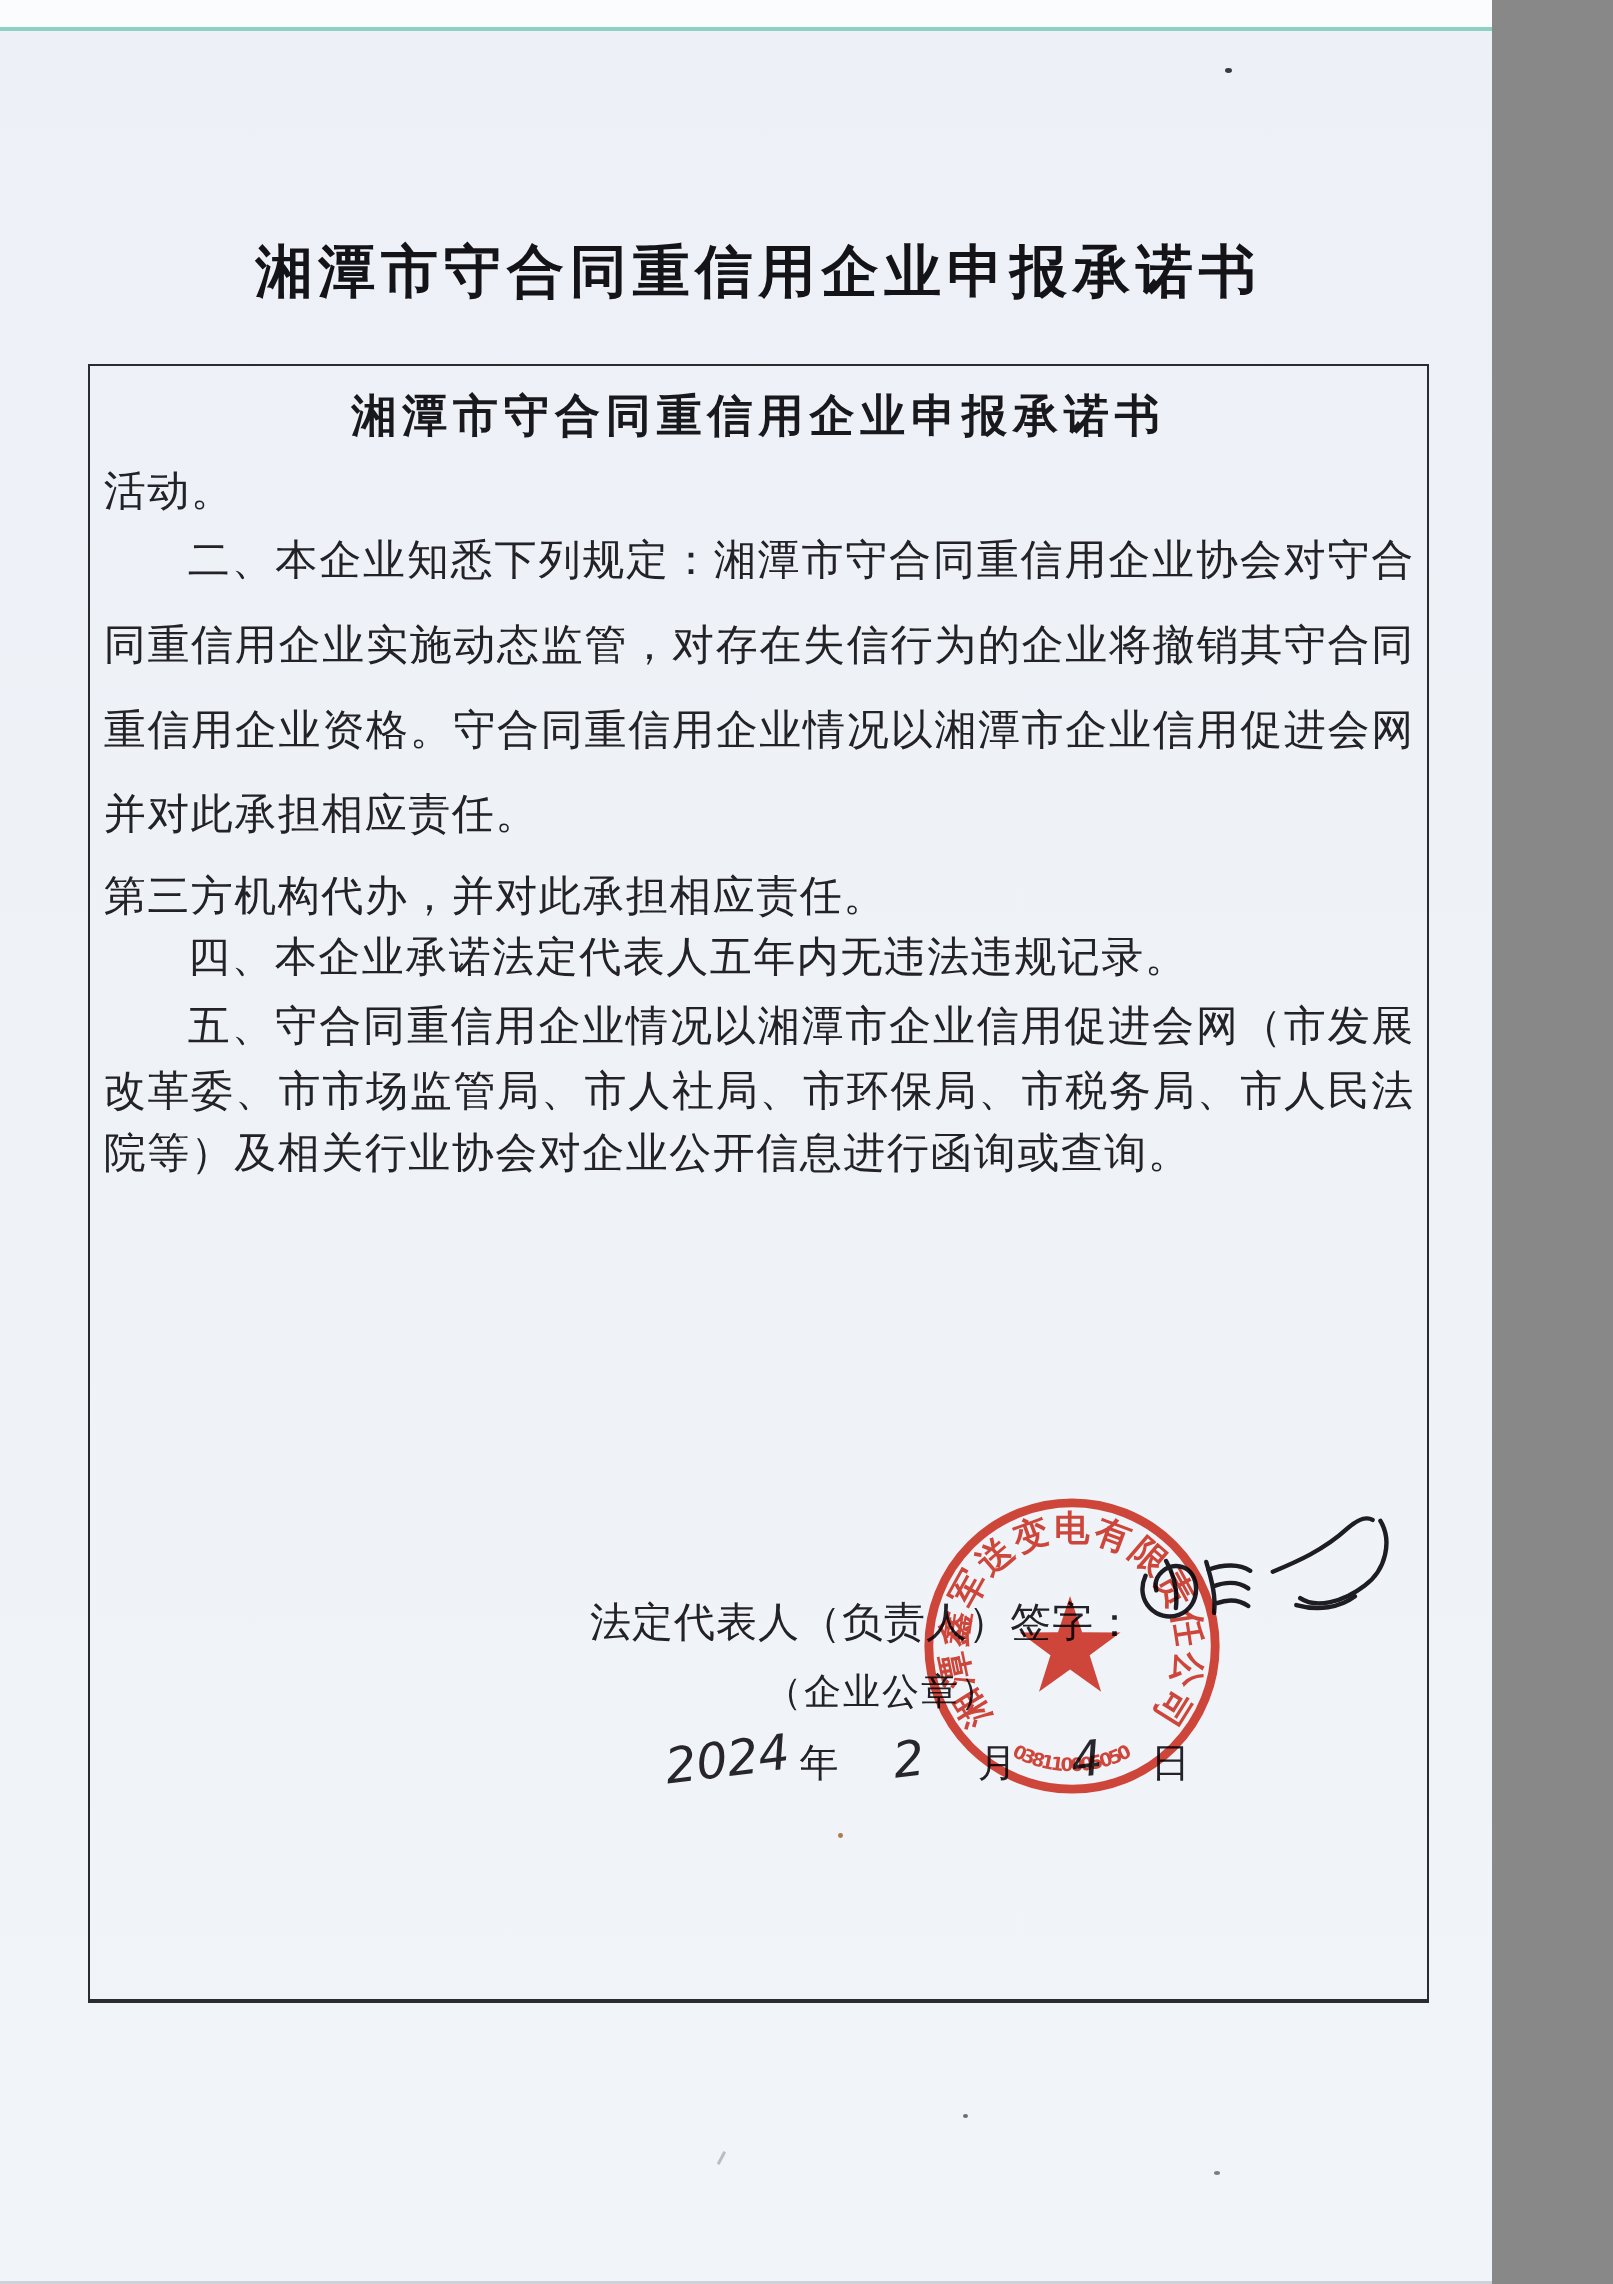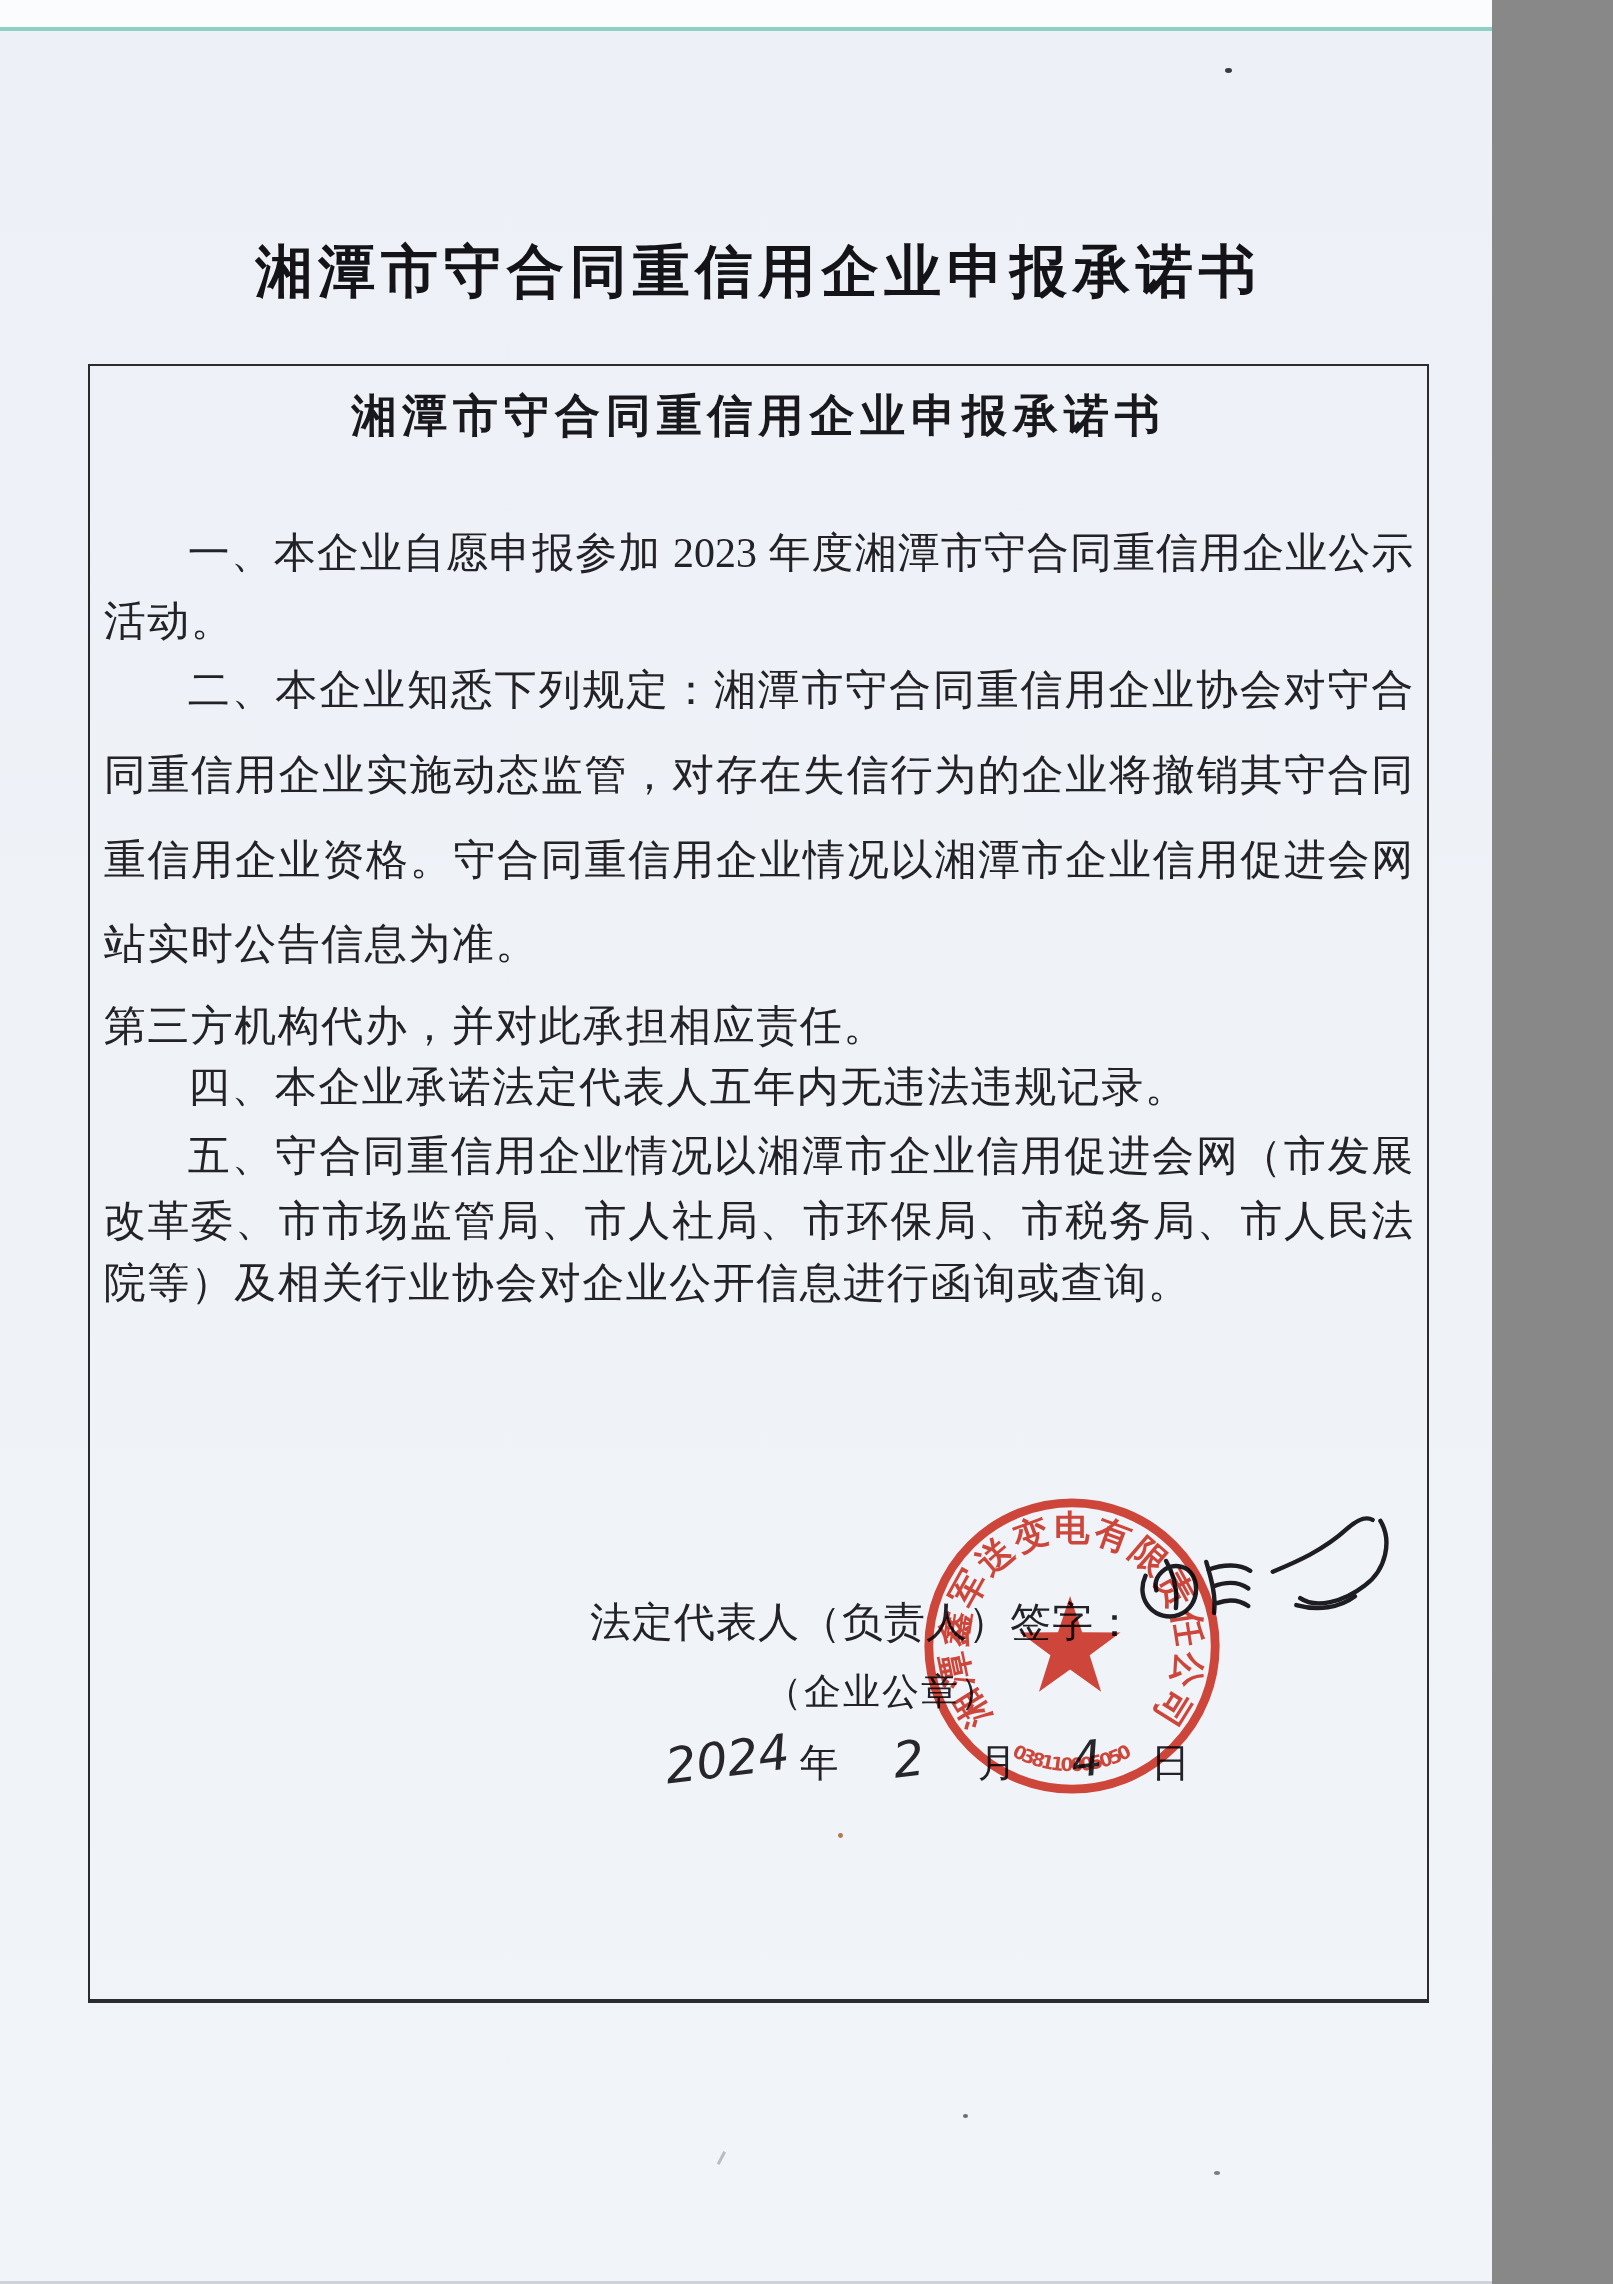--- a/index.html
+++ b/index.html
@@ -95,26 +95,25 @@
   <div class="speck s4"></div>
   <div class="scratch"></div>
 
   <h1 class="main-title">湘潭市守合同重信用企业申报承诺书</h1>
 
   <div class="box">
 
     <h2 class="inner-title">湘潭市守合同重信用企业申报承诺书</h2>
 
     <div class="body-text">
-      <div class="bl ind" style="margin-top:88px">一、本企业自愿申报参加 2023 年度湘潭市守合同重信用企业公示</div>
       <div class="bl end" style="margin-top:26.5px">活动。</div>
       <div class="bl ind" style="margin-top:26.5px">二、本企业知悉下列规定：湘潭市守合同重信用企业协会对守合</div>
       <div class="bl" style="margin-top:43px">同重信用企业实施动态监管，对存在失信行为的企业将撤销其守合同</div>
       <div class="bl" style="margin-top:43px">重信用企业资格。守合同重信用企业情况以湘潭市企业信用促进会网</div>
-      <div class="bl end" style="margin-top:42px">站实时公告信息为准。</div>
+      <div class="bl end" style="margin-top:42px">并对此承担相应责任。</div>
       <div class="bl end" style="margin-top:40px">第三方机构代办，并对此承担相应责任。</div>
       <div class="bl end ind" style="margin-top:19.6px">四、本企业承诺法定代表人五年内无违法违规记录。</div>
       <div class="bl ind" style="margin-top:26.5px">五、守合同重信用企业情况以湘潭市企业信用促进会网（市发展</div>
       <div class="bl" style="margin-top:23.5px">改革委、市市场监管局、市人社局、市环保局、市税务局、市人民法</div>
       <div class="bl end" style="margin-top:19.6px">院等）及相关行业协会对企业公开信息进行函询或查询。</div>
     </div>
 
     <div class="sig-line">法定代表人（负责人）签字：</div>
     <div class="seal-label">（企业公章）</div>
 

